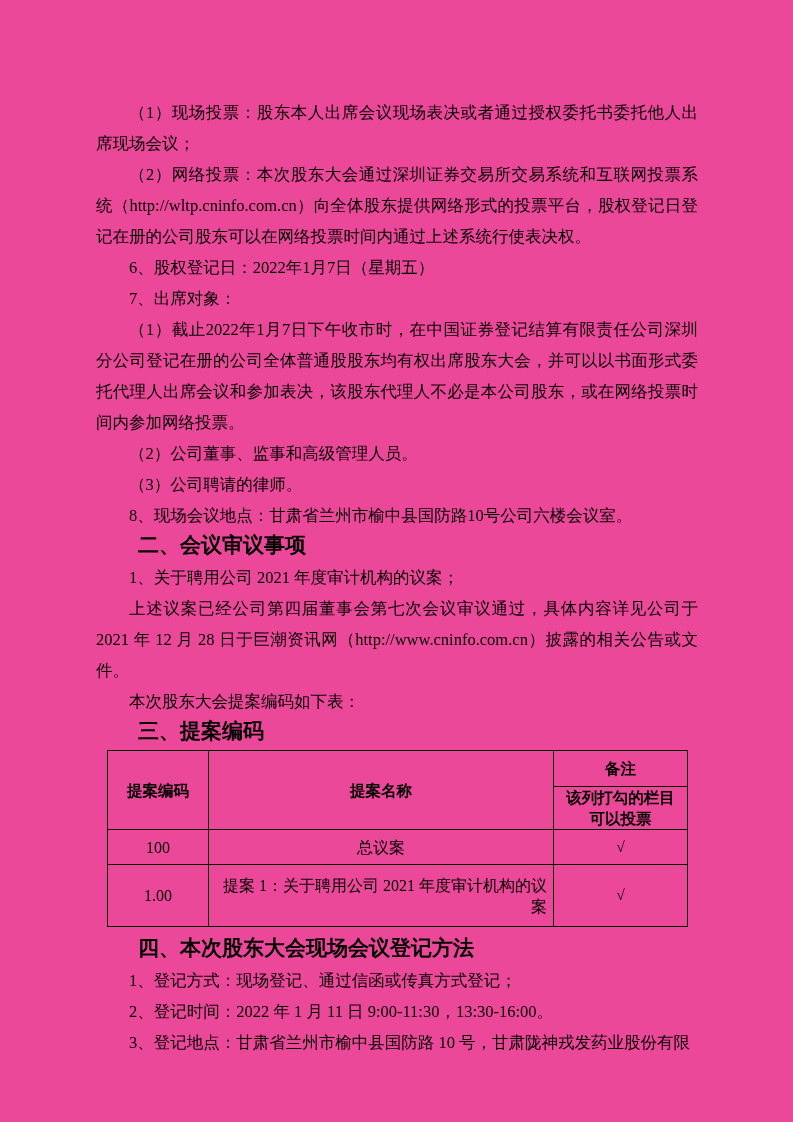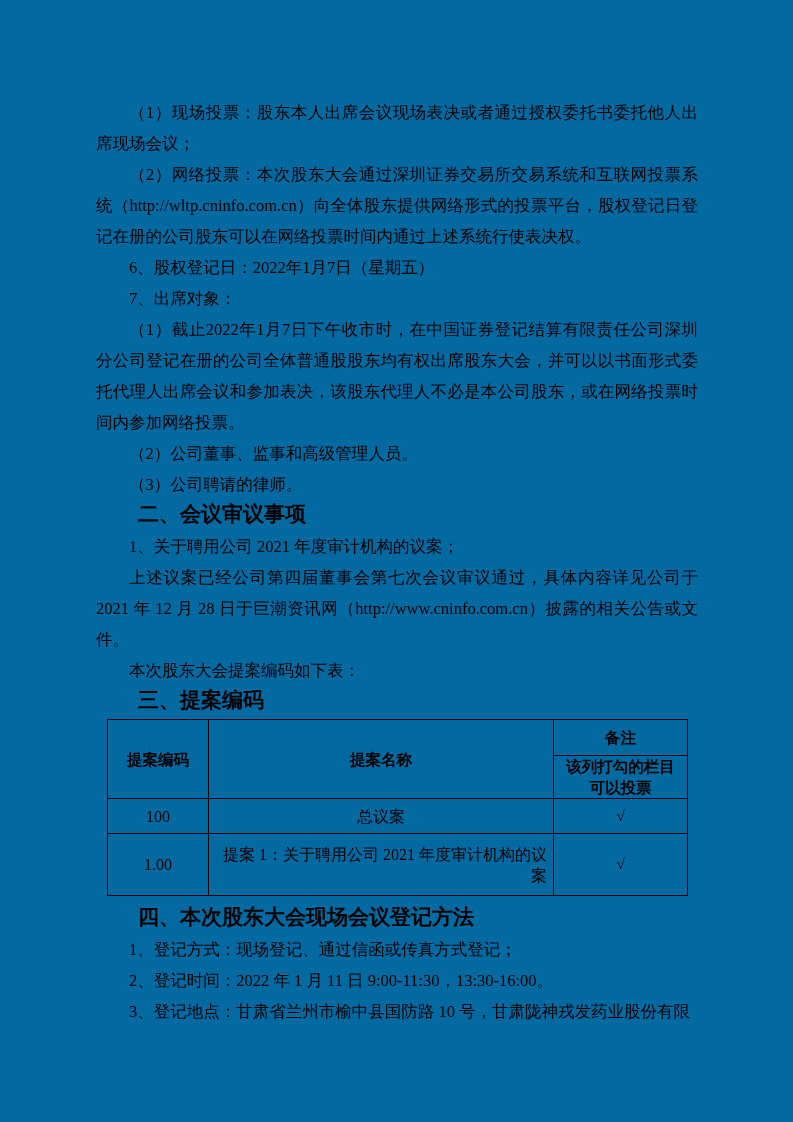--- a/index.html
+++ b/index.html
@@ -6,21 +6,21 @@
     margin: 0;
     padding: 0;
     background: #ffffff;
     color: #000000;
     font-family: "Liberation Serif", "DejaVu Serif", serif;
   }
   .canvas {
     position: relative;
     width: 793px;
     height: 1122px;
-    background: #0369a1;
+    background: #ec4899;
     overflow: hidden;
   }
   .page {
     position: absolute;
     top: 97px;
     left: 96px;
     width: 602px;
   }
   p.doc-line {
     margin: 0;
@@ -75,20 +75,21 @@
 <div class="canvas">
   <div class="page">
 
     <p class="doc-line">（1）现场投票：股东本人出席会议现场表决或者通过授权委托书委托他人出席现场会议；</p>
     <p class="doc-line">（2）网络投票：本次股东大会通过深圳证券交易所交易系统和互联网投票系统（http://wltp.cninfo.com.cn）向全体股东提供网络形式的投票平台，股权登记日登记在册的公司股东可以在网络投票时间内通过上述系统行使表决权。</p>
     <p class="doc-line">6、股权登记日：2022年1月7日（星期五）</p>
     <p class="doc-line">7、出席对象：</p>
     <p class="doc-line">（1）截止2022年1月7日下午收市时，在中国证券登记结算有限责任公司深圳分公司登记在册的公司全体普通股股东均有权出席股东大会，并可以以书面形式委托代理人出席会议和参加表决，该股东代理人不必是本公司股东，或在网络投票时间内参加网络投票。</p>
     <p class="doc-line">（2）公司董事、监事和高级管理人员。</p>
     <p class="doc-line">（3）公司聘请的律师。</p>
+    <p class="doc-line">8、现场会议地点：甘肃省兰州市榆中县国防路10号公司六楼会议室。</p>
 
     <p class="doc-line doc-heading">二、会议审议事项</p>
     <p class="doc-line">1、关于聘用公司 2021 年度审计机构的议案；</p>
     <p class="doc-line">上述议案已经公司第四届董事会第七次会议审议通过，具体内容详见公司于 2021 年 12 月 28 日于巨潮资讯网（http://www.cninfo.com.cn）披露的相关公告或文件。</p>
 
     <p class="doc-line">本次股东大会提案编码如下表：</p>
     <p class="doc-line doc-heading">三、提案编码</p>
 
     <table class="proposal-table">
       <colgroup>

